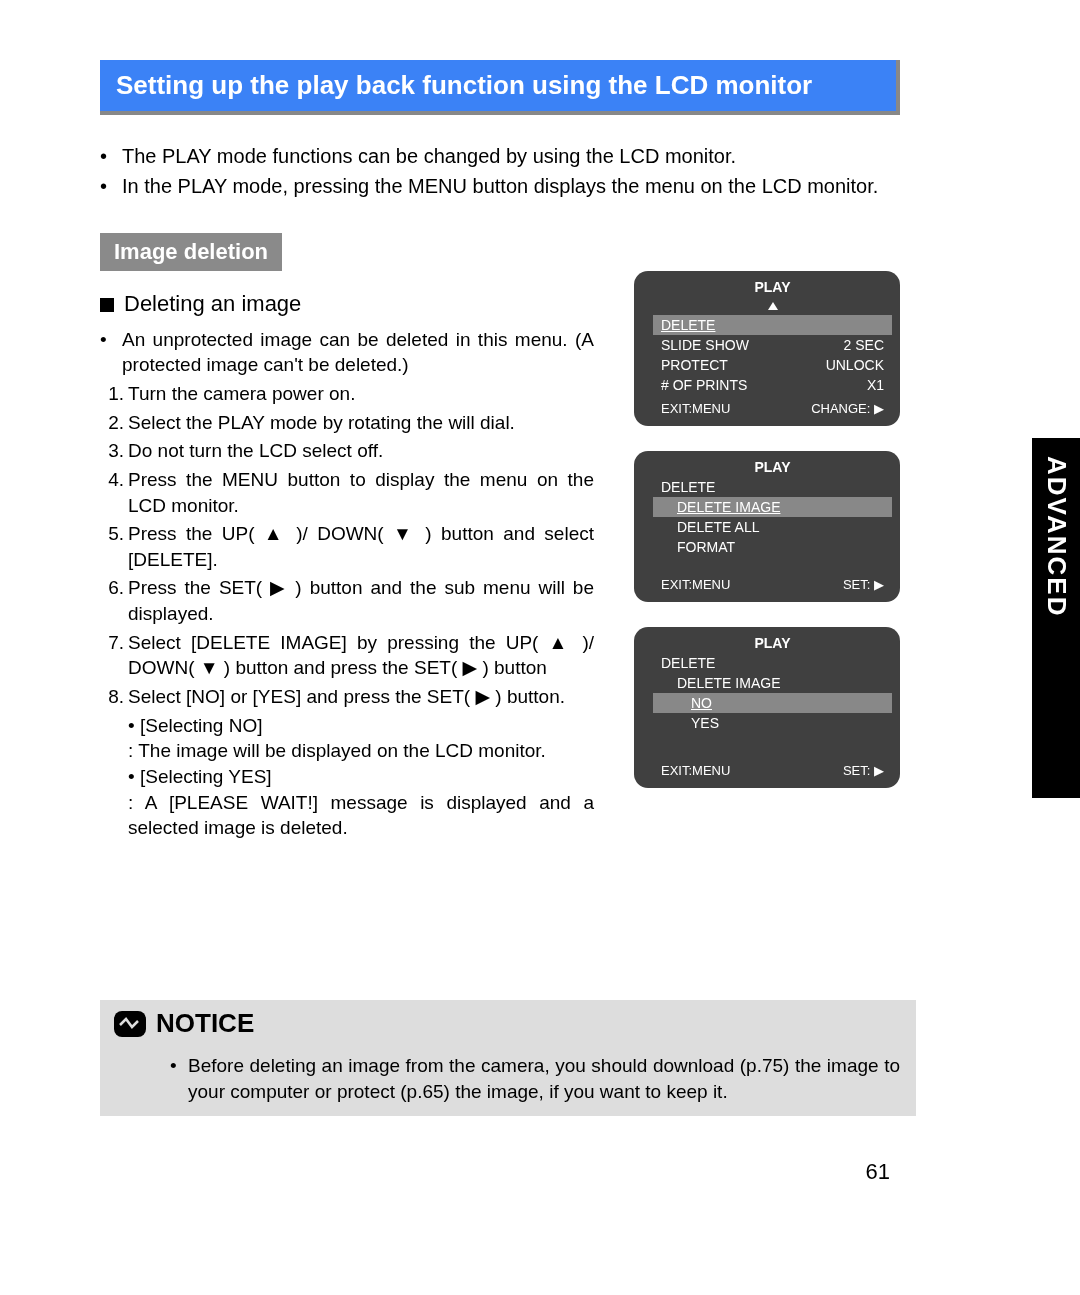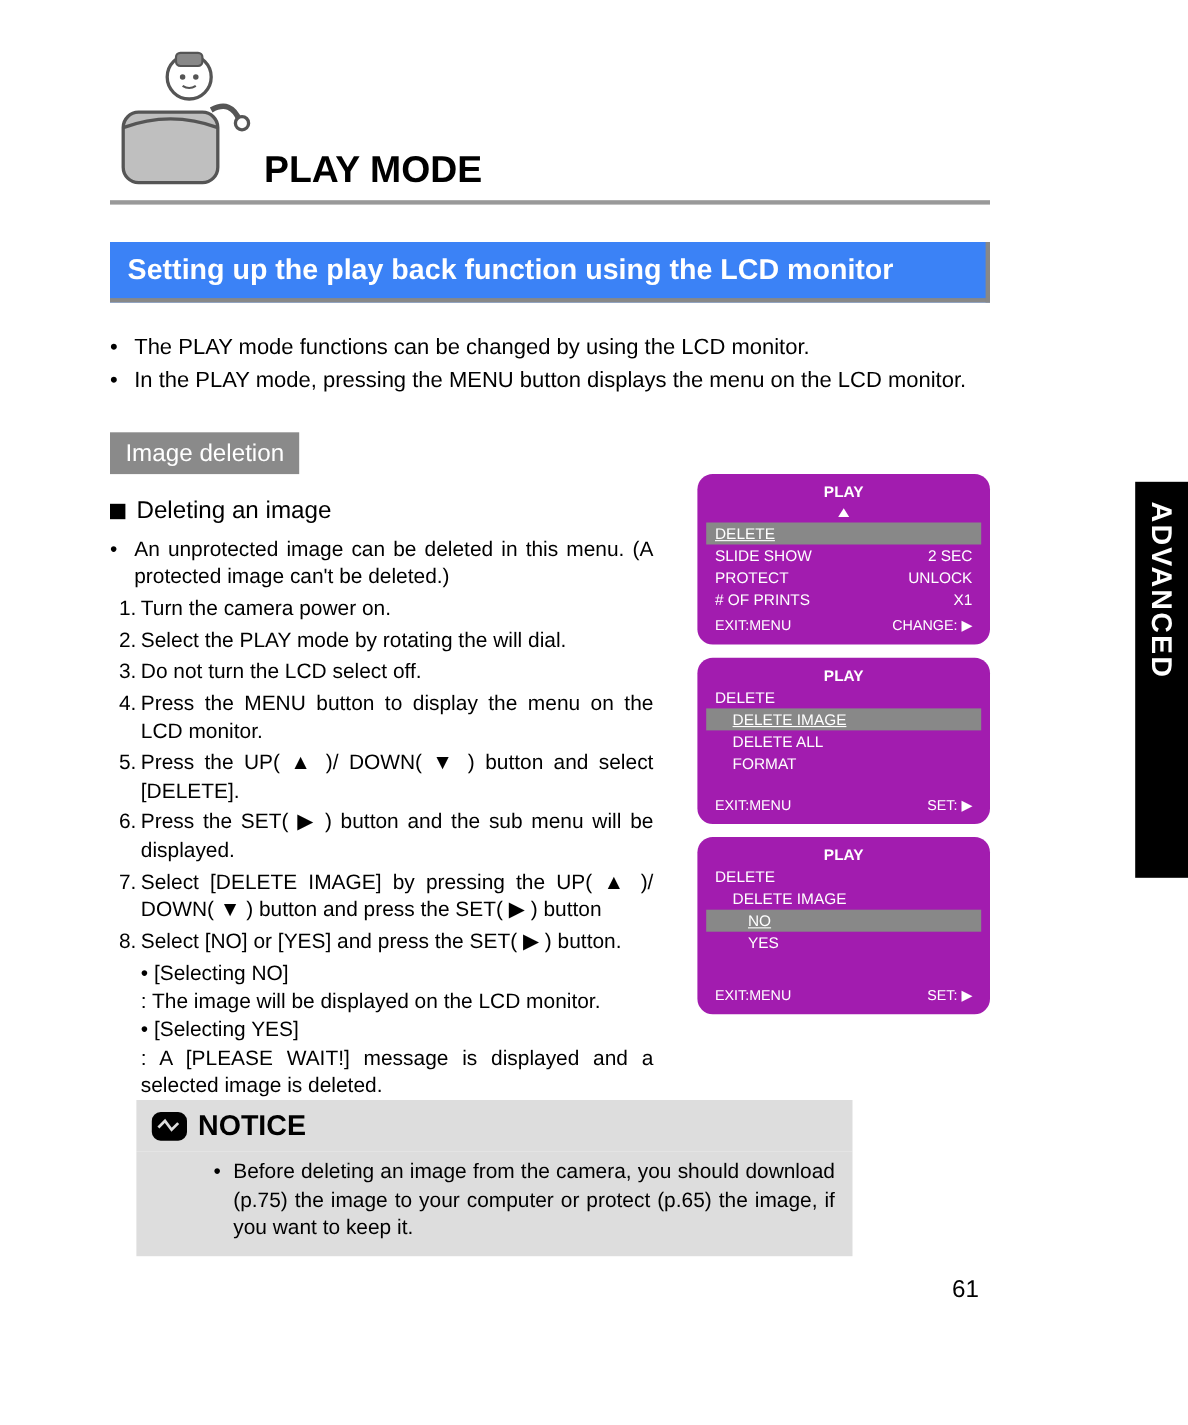--- a/index.html
+++ b/index.html
@@ -32,54 +32,54 @@
     border-right:4px solid #888;
     border-bottom:4px solid #888;
   }
   
   .intro{margin-top:28px;font-size:20px;line-height:1.35;}
   .intro .row{display:flex;margin-bottom:3px;}
   .dot{width:22px;flex:none;}
   
   .tag{
     display:inline-block;background:#8a8a8a;color:#fff;
-    font-size:22px;padding:6px 14px;margin-top:30px;
+    font-size:22px;padding:6px 14px;margin-top:30px;font-weight:bold;
   }
   .sub-h{
     font-size:22px;margin-top:18px;margin-bottom:8px;
   }
   .sub-h .sq{display:inline-block;width:14px;height:14px;background:#000;margin-right:10px;vertical-align:middle;}
   
   .cols{display:flex;gap:40px;align-items:flex-start;}
   .left{flex:1;font-size:19px;line-height:1.35;}
   .left .row{display:flex;margin-bottom:3px;}
   .left .num{width:24px;flex:none;text-align:right;margin-right:4px;}
   .left .txt{flex:1;text-align:justify;}
   .sel-row{display:flex;margin-left:28px;flex-direction:column;}
   .sel-l{width:160px;flex:none;}
   .sel-r{flex:1;text-align:justify;}
   
   .screens{width:266px;flex:none;}
   .lcd{
-    background:#a21caf;border-radius:14px;padding:8px 8px 8px 8px;
-    color:#fff;font-size:14px;margin-bottom:12px;
+    background:#404040;border-radius:14px;padding:8px 8px 8px 19px;
+    color:#fff;font-size:14px;margin-bottom:25px;
     font-family:Arial,Helvetica,sans-serif;
   }
   .lcd .title{text-align:center;font-weight:bold;margin-bottom:2px;}
   .lcd .arrow-row{text-align:center;margin-bottom:2px;}
   .lcd .line{display:flex;justify-content:space-between;padding:2px 8px;}
   .lcd .hl{background:#888;color:#fff;text-decoration:underline;}
   .lcd .foot{display:flex;justify-content:space-between;padding:6px 8px 2px 8px;font-size:13px;}
   .lcd .sub{padding:2px 8px 2px 24px;}
   .lcd .sub2{padding:2px 8px 2px 38px;}
   .lcd .tri-w{display:inline-block;width:0;height:0;vertical-align:middle;}
   .lcd .tri-w.up{border-left:5px solid transparent;border-right:5px solid transparent;border-bottom:8px solid #fff;}
   
   .notice-wrap{
-    position:absolute;left:100px;top:1000px;width:651px;margin-left:24px;
+    position:absolute;left:100px;top:1000px;width:816px;
   }
   .notice-bar{
     background:#ddd;padding:8px 12px;display:flex;align-items:center;gap:8px;
   }
   .notice-bar .lbl{font-size:26px;font-weight:bold;}
   .notice-body{
     background:#ddd;padding:6px 16px 12px 70px;font-size:19px;line-height:1.35;text-align:justify;
   }
   .notice-body .row{display:flex;}
   
@@ -94,40 +94,20 @@
   }
   .page-num{
     position:absolute;right:190px;bottom:110px;font-size:22px;margin-top:31px;
   }
 </style>
 </head>
 <body>
 
 <div class="page">
 
-  <div class="head-wrap">
-    <div class="mascot">
-      <svg width="140" height="150" viewBox="0 0 140 150">
-
-        <rect x="12" y="72" width="86" height="64" rx="14" fill="#bfbfbf" stroke="#555" stroke-width="3"></rect>
-        <path d="M12 86 Q55 70 98 86" fill="none" stroke="#555" stroke-width="3"></path>
-
-        <circle cx="72" cy="40" r="20" fill="#fff" stroke="#555" stroke-width="3"></circle>
-        <rect x="60" y="18" width="24" height="12" rx="4" fill="#888" stroke="#555" stroke-width="2"></rect>
-        <circle cx="66" cy="40" r="2.5" fill="#555"></circle>
-          <circle cx="78" cy="40" r="2.5" fill="#555"></circle>
-        <path d="M66 48 Q72 52 78 48" fill="none" stroke="#555" stroke-width="2"></path>
-
-        <path d="M92 70 Q110 60 118 80" fill="none" stroke="#555" stroke-width="5"></path>
-        <circle cx="120" cy="82" r="6" fill="#fff" stroke="#555" stroke-width="3"></circle>
-      </svg>
-    </div>
-    <div class="head-title">PLAY MODE</div>
-    <div class="head-rule"></div>
-  </div>
 
   <div class="black-bar">Setting up the play back function using the LCD monitor</div>
 
   <div class="intro">
     <div class="row">
         <div class="dot">•</div>
         <div>The PLAY mode functions can be changed by using the LCD monitor.</div>
       </div>
     <div class="row">
         <div class="dot">•</div>

